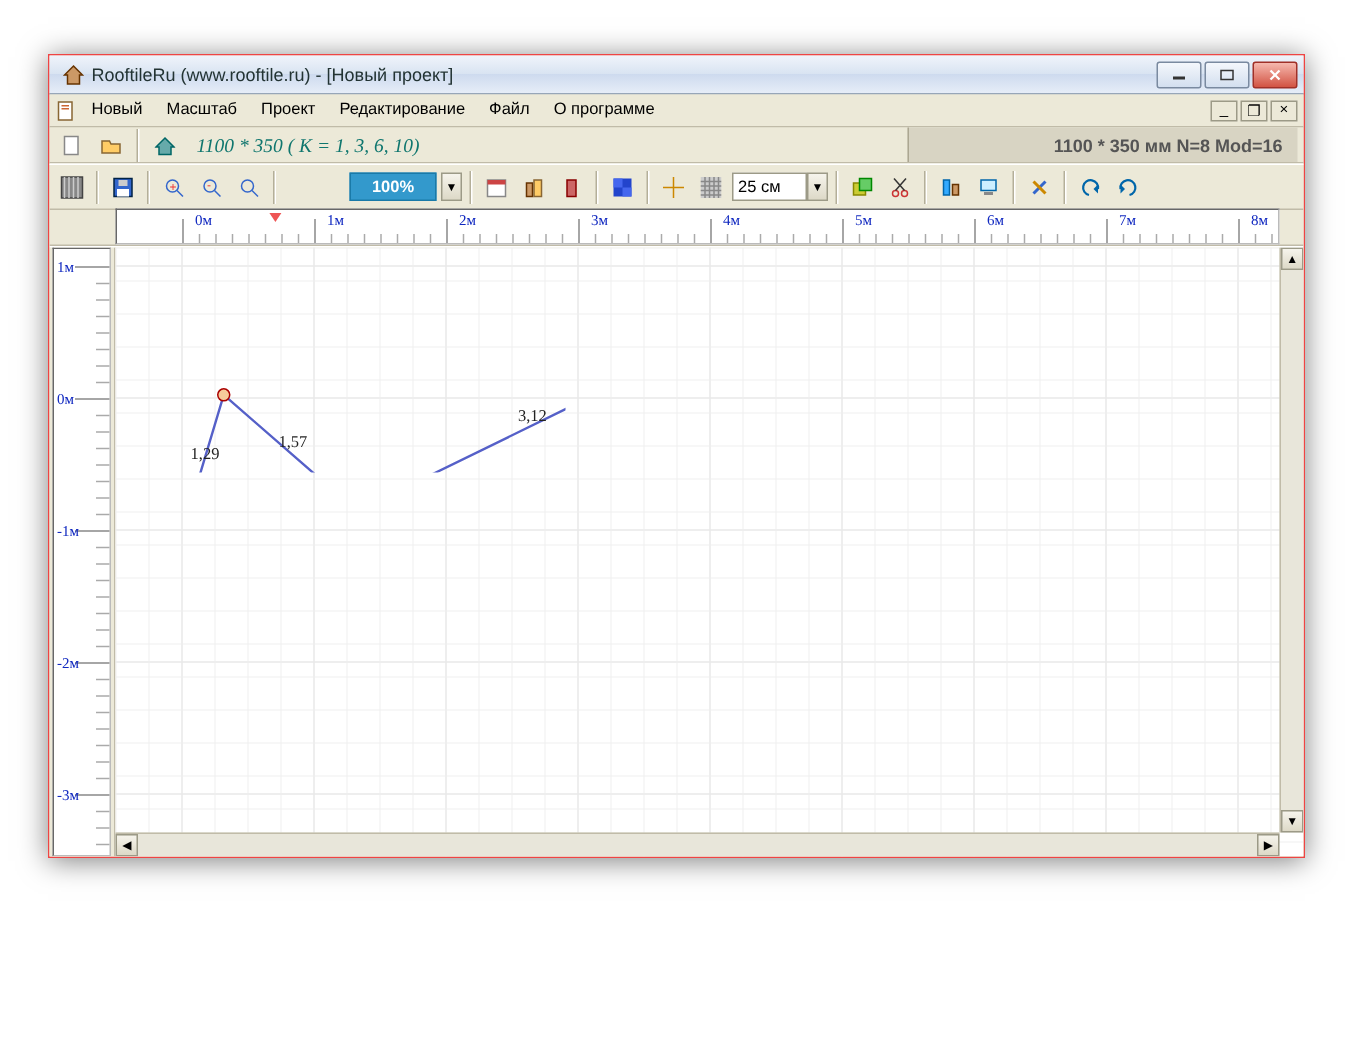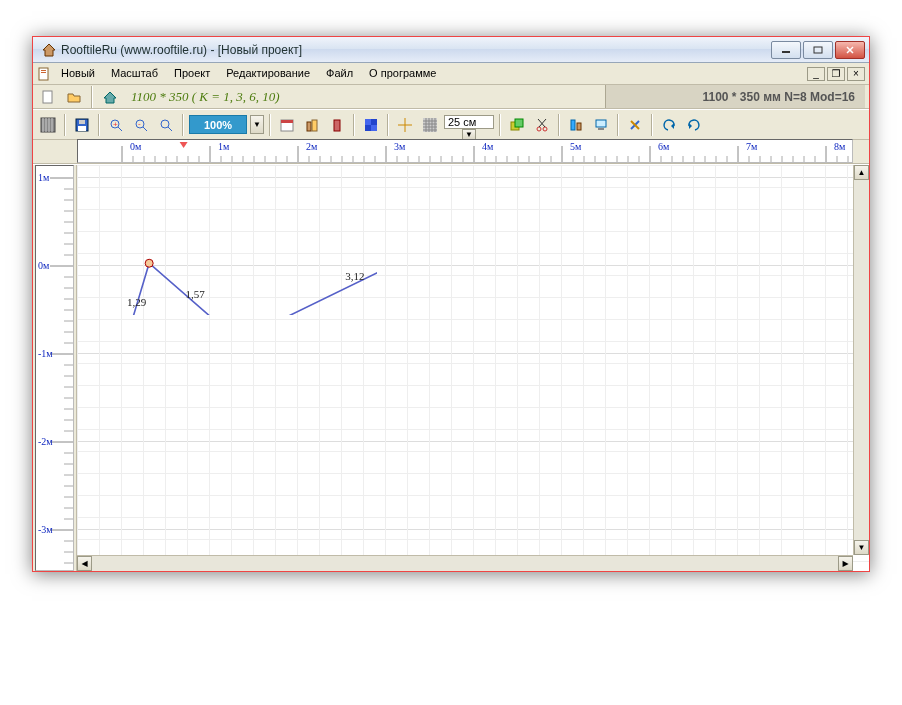--- a/index.html
+++ b/index.html
@@ -68,21 +68,21 @@
     display:flex; align-items:center;
     padding: 0 4px;
     gap: 4px;
   }
   .tbtn {
     width: 22px; height: 20px;
     border: 1px solid transparent;
     display:inline-flex; align-items:center; justify-content:center;
     background:transparent;
   }
-  .info-text { margin-left:6px; color:#4d7c0f; font-style:italic; font-family: "Times New Roman", serif; font-size:13px; }
+  .info-text { margin-left:6px; color:#0f766e; font-style:italic; font-family: "Times New Roman", serif; font-size:13px; }
   .status-right {
     margin-left:auto; width:260px; height:100%;
     background:#d8d4c3; border-left:1px solid #aca792;
     display:flex; align-items:center; justify-content:flex-end;
     padding-right:10px; color:#555; font-weight:bold; font-size:12px;
   }
   .client {
     flex:1; display:flex; flex-direction:column; background:#ece9d8;
     border-top: 1px solid #fff;
     overflow:hidden;
@@ -90,28 +90,28 @@
   .toolbar2 {
     height: 30px;
     background:#ece9d8;
     border-bottom:1px solid #c0bba8;
     display:flex; align-items:center; gap:3px; padding:0 4px;
   }
   .sep { width:2px; height:22px; border-left:1px solid #b4af99; border-right:1px solid #fff; margin:0 2px;}
   .zoom-box {
     width:58px; height:19px; background:#39c; color:#fff;
     display:inline-flex; align-items:center; justify-content:center;
-    border:1px solid #1a7aa8; font-weight:bold; font-size:11px;
+    border:1px solid #1a7aa8; font-weight:bold; font-size:11px;margin-left:44px;
   }
   .dropdown-arrow {
     width:14px; height:19px; border:1px solid #9c9a87; background:linear-gradient(#f6f4ec,#ddd9c7);
     display:inline-flex; align-items:center; justify-content:center; font-size:8px;
   }
   .grid-combo {
-    display:inline-flex; align-items:center; height:20px;flex-direction:column;
+    display:inline-flex; align-items:center; height:20px;
   }
   .grid-combo input {
     width:50px; height:19px; border:1px solid #9c9a87; font-size:11px; padding:0 3px; background:#fff;
   }
   .ruler-strip {
     height: 24px; background:#ece9d8; border-bottom:1px solid #c0bba8;
     display:flex; align-items:flex-end; padding-left:4px; gap:0;
     font-size:10px; color:#36c;
   }
   .ruler-area {

